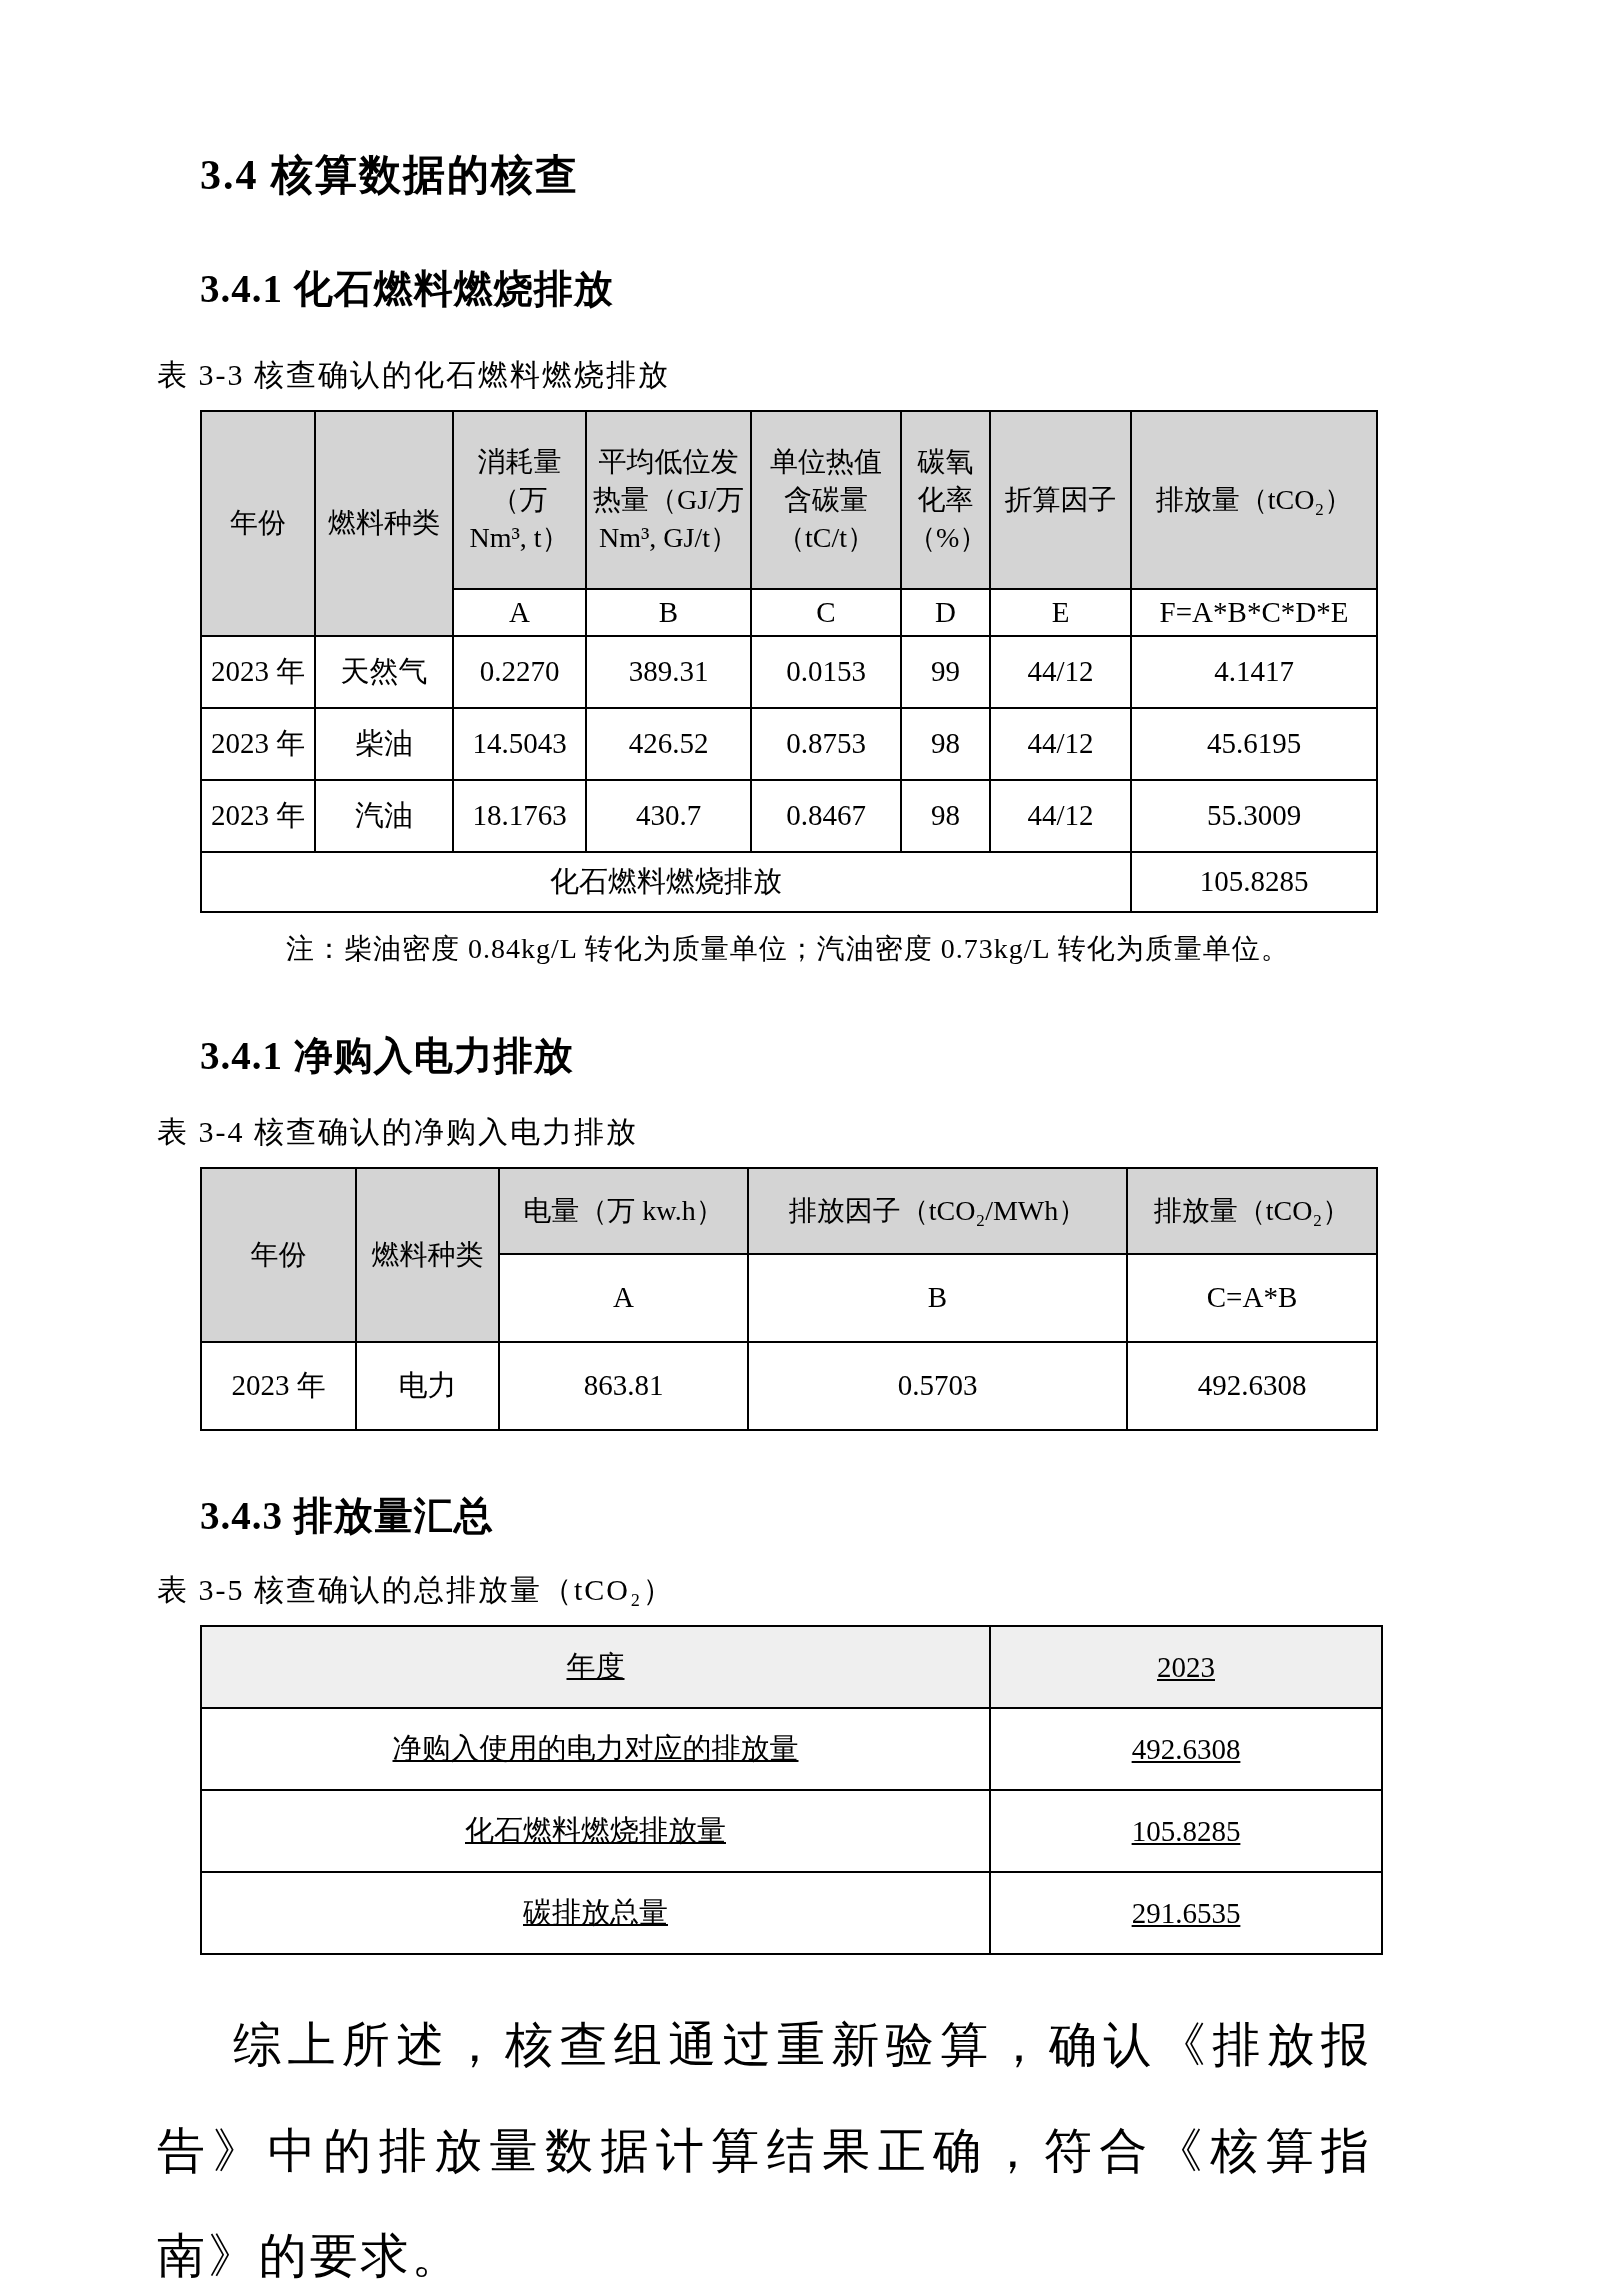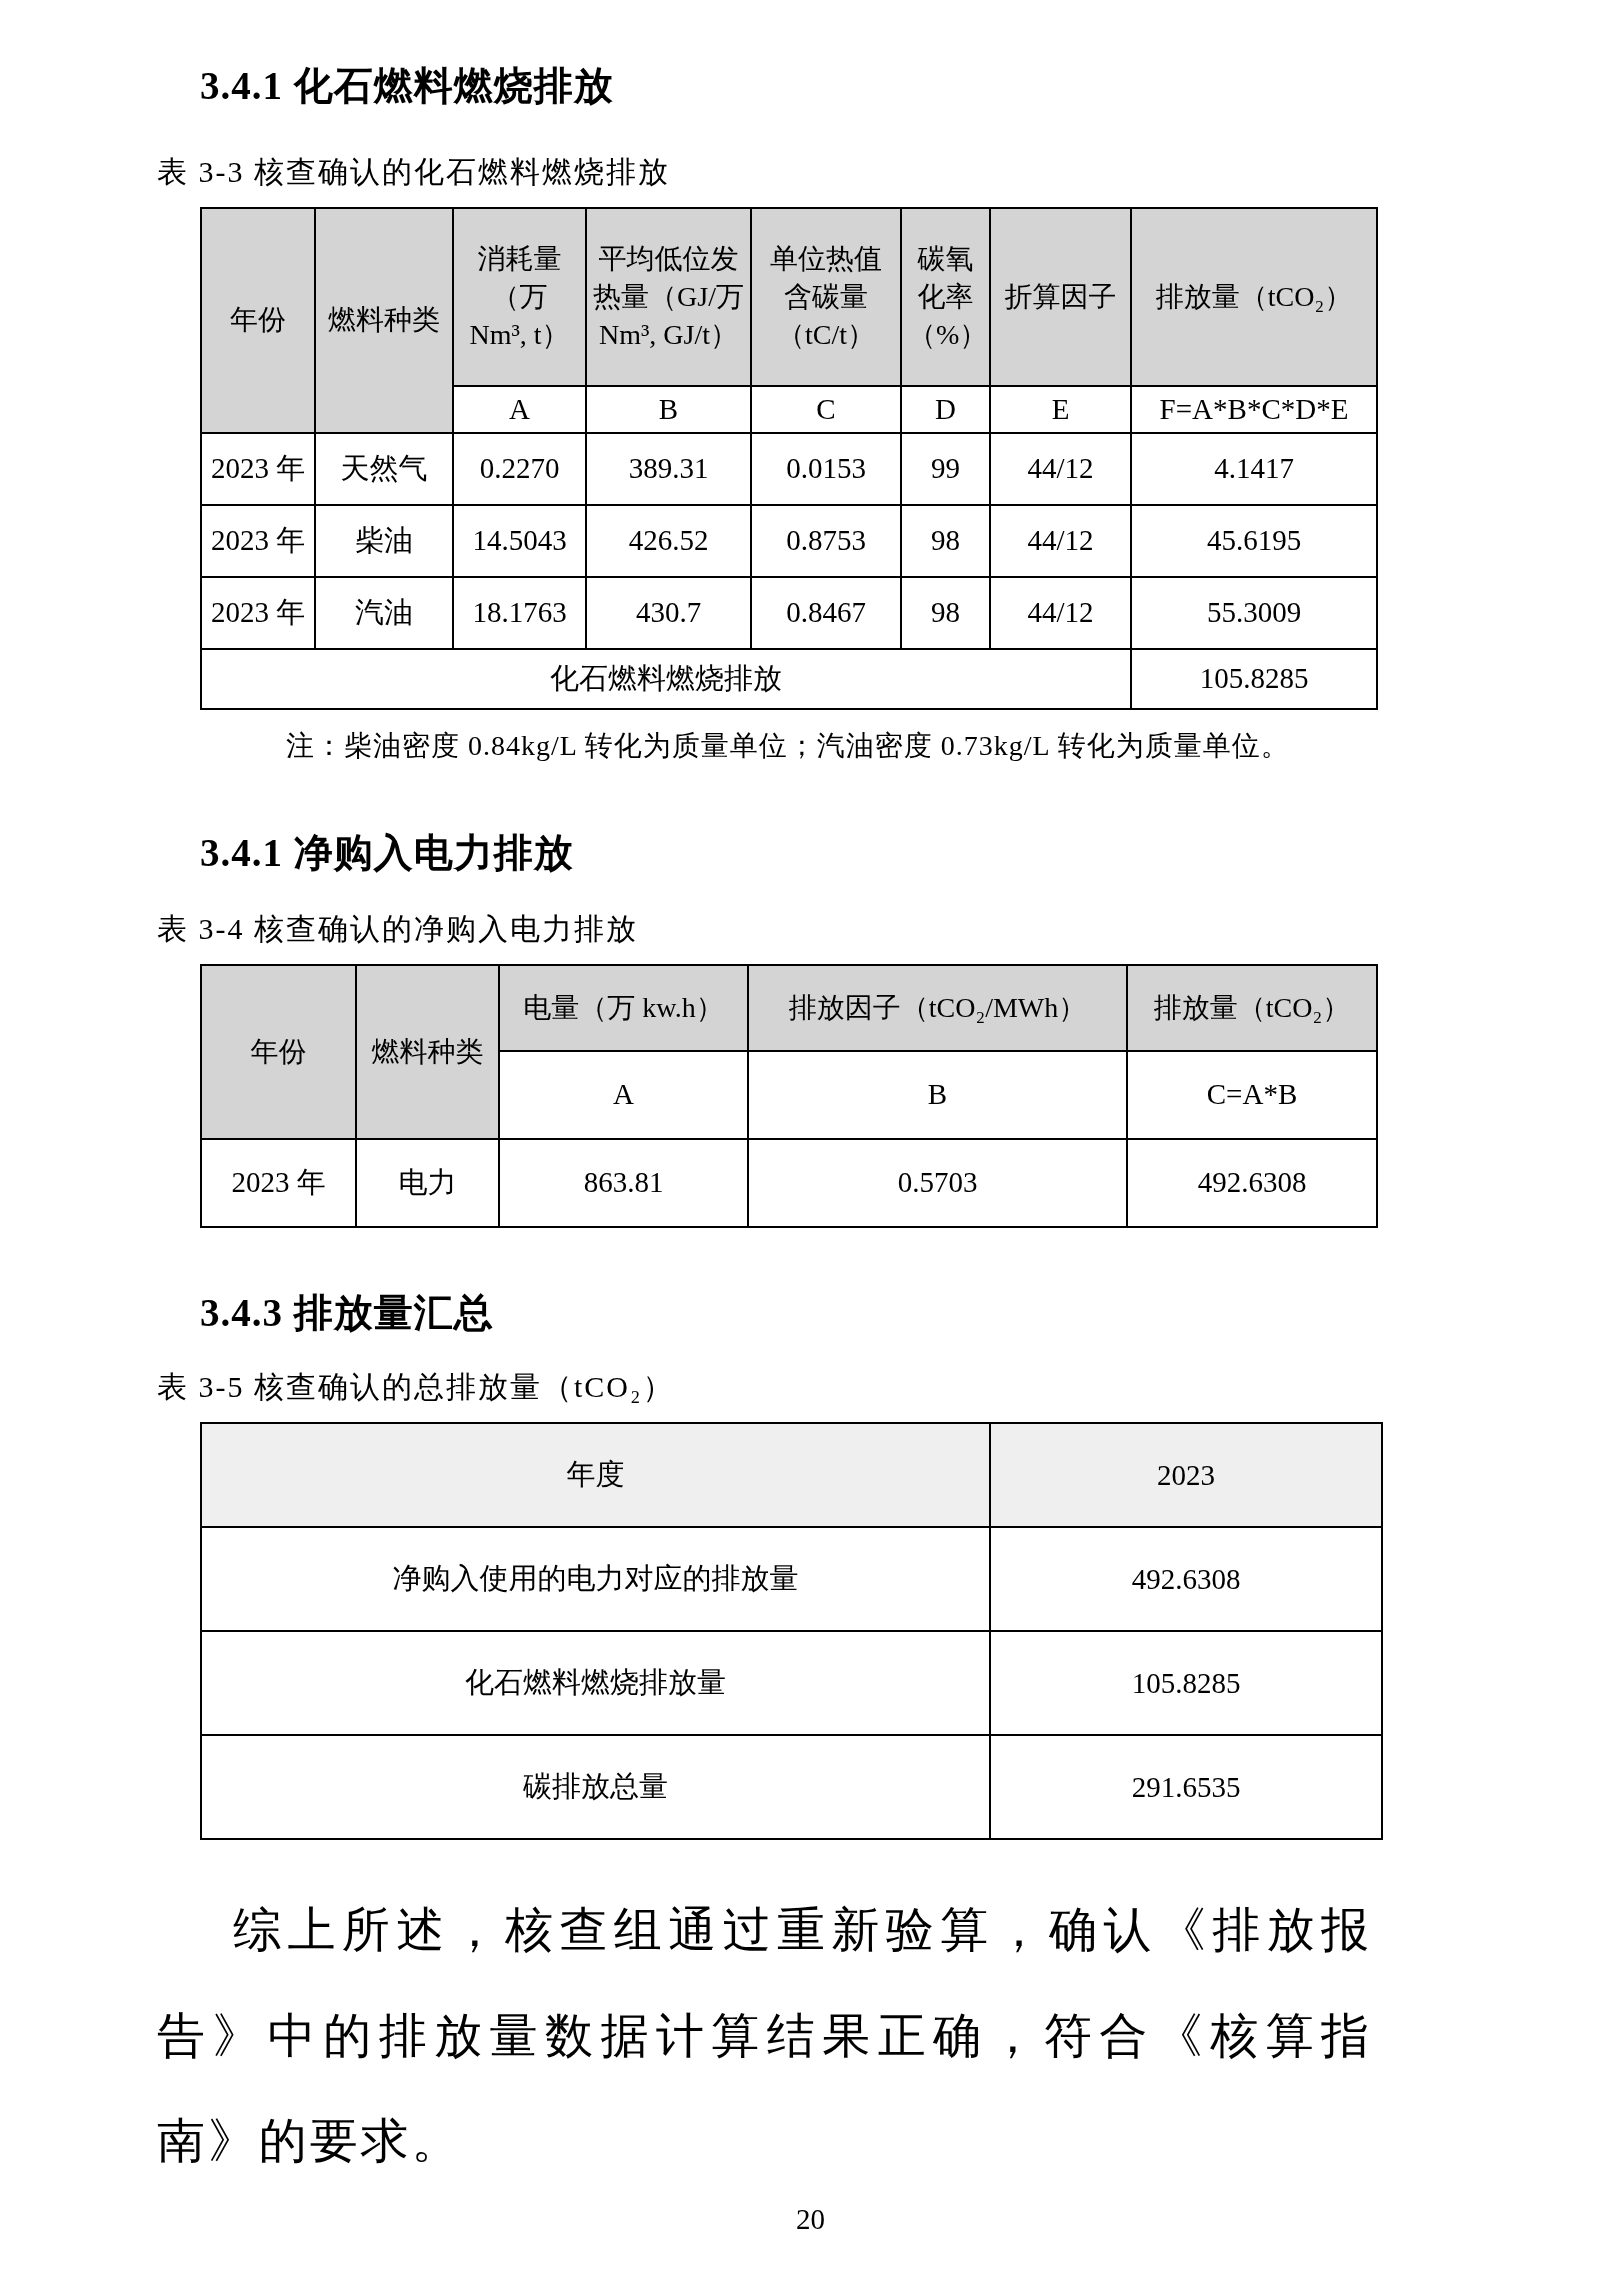--- a/index.html
+++ b/index.html
@@ -66,21 +66,21 @@
   .hd {
     background: #d4d4d4;
     font-size: 28px;
     line-height: 1.35;
   }
   .t34 { width: 1176px; }
   .t34 tr.hdr-row { height: 86px; }
   .t34 tr.formula-row { height: 88px; }
   .t34 tr.data-row { height: 88px; }
   .t35 { width: 1181px; margin-top: 15.7px; }
-  .t35 tr { height: 104px; }
+  .t35 tr { height: 82px; text-decoration: underline; }
   .t35 .hd5 { background: #efefef; }
   .note {
     margin: 17.6px 0 0 129px;
     font-size: 28px;
     letter-spacing: 1px;
   }
   .closing {
     margin: 37px 0 0 0;
     width: 1215px;
     font-size: 48px;
@@ -96,20 +96,21 @@
     width: 1621px;
     text-align: center;
     font-size: 29px;
   }
 </style>
 </head>
 <body>
 
 <div class="page">
 
+  <div class="h-main">3.4 核算数据的核查</div>
 
   <div class="h-sub">3.4.1 化石燃料燃烧排放</div>
 
   <div class="caption">表 3-3 核查确认的化石燃料燃烧排放</div>
 
   <table class="tbl t33">
     <colgroup>
       <col style="width:114px">
         <col style="width:138px">
         <col style="width:133px">

